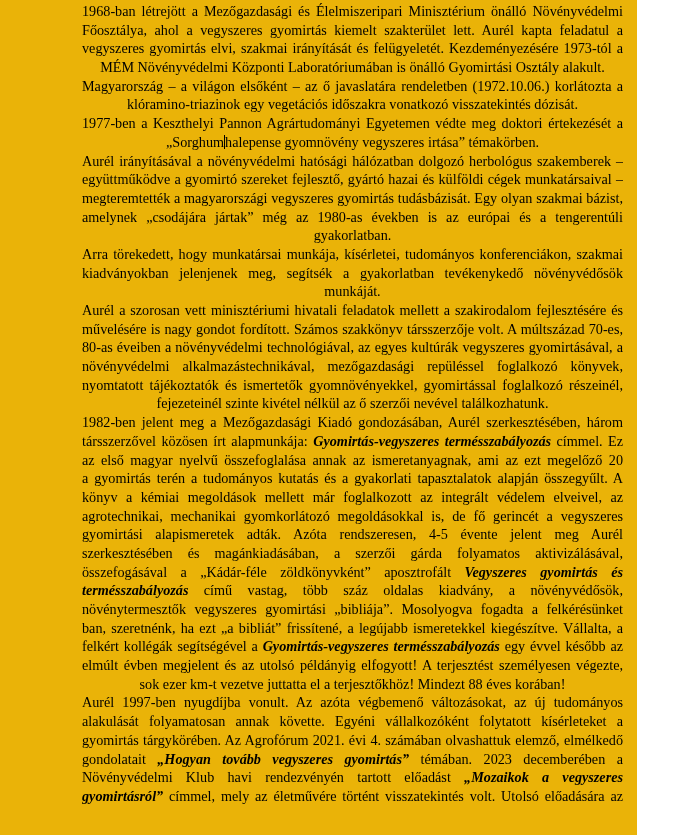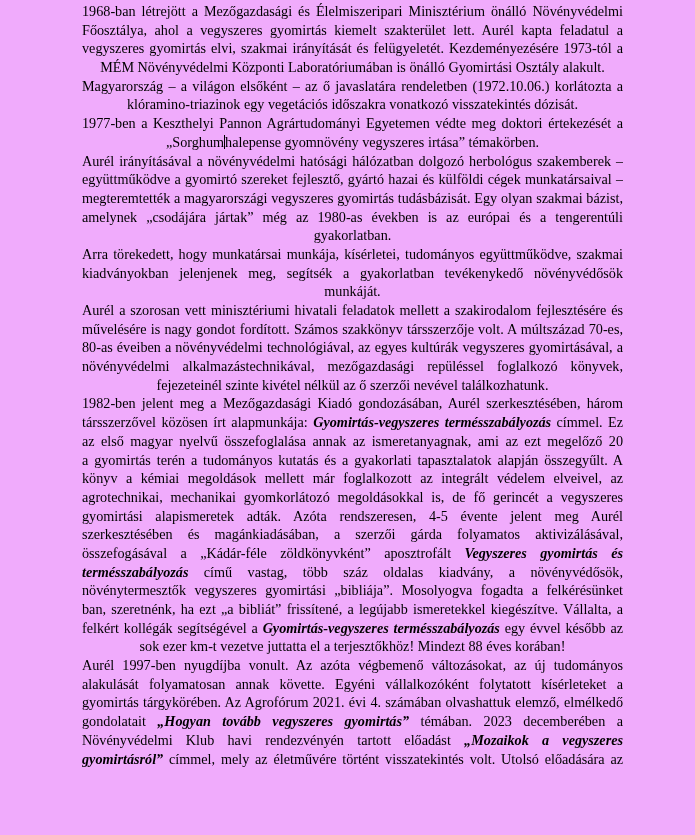--- a/index.html
+++ b/index.html
@@ -5,23 +5,23 @@
   html, body {
     margin: 0;
     padding: 0;
     background: #ffffff;
     width: 695px;
     height: 835px;
     overflow: hidden;
   }
   .page {
     position: relative;
-    width: 695px;
+    width: 637px;
     height: 835px;
-    background: #f0abfc;
+    background: #eab308;
     font-family: "Liberation Serif", "DejaVu Serif", serif;
     color: #000000;
   }
   .text-column {
     position: absolute;
     left: 82px;
     top: 2px;
     width: 541px;
     font-size: 14.2px;
     color: #000000;
@@ -71,45 +71,47 @@
         <div class="line last"><span>„Sorghum</span><span class="caret"></span><span>halepense gyomnövény vegyszeres irtása” témakörben.</span></div>
       </div>
       <div class="para">
         <div class="line"><span>Aurél irányításával a növényvédelmi hatósági hálózatban dolgozó herbológus szakemberek –</span></div>
         <div class="line"><span>együttműködve a gyomirtó szereket fejlesztő, gyártó hazai és külföldi cégek munkatársaival –</span></div>
         <div class="line"><span>megteremtették a magyarországi vegyszeres gyomirtás tudásbázisát. Egy olyan szakmai bázist,</span></div>
         <div class="line"><span>amelynek „csodájára jártak” még az 1980-as években is az európai és a tengerentúli</span></div>
         <div class="line last"><span>gyakorlatban.</span></div>
       </div>
       <div class="para">
-        <div class="line"><span>Arra törekedett, hogy munkatársai munkája, kísérletei, tudományos együttműködve, szakmai</span></div>
+        <div class="line"><span>Arra törekedett, hogy munkatársai munkája, kísérletei, tudományos konferenciákon, szakmai</span></div>
         <div class="line"><span>kiadványokban jelenjenek meg, segítsék a gyakorlatban tevékenykedő növényvédősök</span></div>
         <div class="line last"><span>munkáját.</span></div>
       </div>
       <div class="para">
         <div class="line"><span>Aurél a szorosan vett minisztériumi hivatali feladatok mellett a szakirodalom fejlesztésére és</span></div>
         <div class="line"><span>művelésére is nagy gondot fordított. Számos szakkönyv társszerzője volt. A múltszázad 70-es,</span></div>
         <div class="line"><span>80-as éveiben a növényvédelmi technológiával, az egyes kultúrák vegyszeres gyomirtásával, a</span></div>
         <div class="line"><span>növényvédelmi alkalmazástechnikával, mezőgazdasági repüléssel foglalkozó könyvek,</span></div>
+        <div class="line"><span>nyomtatott tájékoztatók és ismertetők gyomnövényekkel, gyomirtással foglalkozó részeinél,</span></div>
         <div class="line last"><span>fejezeteinél szinte kivétel nélkül az ő szerzői nevével találkozhatunk.</span></div>
       </div>
       <div class="para">
         <div class="line"><span>1982-ben jelent meg a Mezőgazdasági Kiadó gondozásában, Aurél szerkesztésében, három</span></div>
         <div class="line"><span>társszerzővel közösen írt alapmunkája: </span><span class="bi">Gyomirtás-vegyszeres termésszabályozás</span><span> címmel. Ez</span></div>
         <div class="line"><span>az első magyar nyelvű összefoglalása annak az ismeretanyagnak, ami az ezt megelőző 20 évben</span></div>
         <div class="line"><span>a gyomirtás terén a tudományos kutatás és a gyakorlati tapasztalatok alapján összegyűlt. A</span></div>
         <div class="line"><span>könyv a kémiai megoldások mellett már foglalkozott az integrált védelem elveivel, az</span></div>
         <div class="line"><span>agrotechnikai, mechanikai gyomkorlátozó megoldásokkal is, de fő gerincét a vegyszeres</span></div>
         <div class="line"><span>gyomirtási alapismeretek adták. Azóta rendszeresen, 4-5 évente jelent meg Aurél</span></div>
         <div class="line"><span>szerkesztésében és magánkiadásában, a szerzői gárda folyamatos aktivizálásával,</span></div>
         <div class="line"><span>összefogásával a „Kádár-féle zöldkönyvként” aposztrofált </span><span class="bi">Vegyszeres gyomirtás és</span></div>
         <div class="line"><span class="bi">termésszabályozás</span><span> című vastag, több száz oldalas kiadvány, a növényvédősök,</span></div>
         <div class="line"><span>növénytermesztők vegyszeres gyomirtási „bibliája”. Mosolyogva fogadta a felkérésünket 2023-</span></div>
         <div class="line"><span>ban, szeretnénk, ha ezt „a bibliát” frissítené, a legújabb ismeretekkel kiegészítve. Vállalta, a</span></div>
         <div class="line"><span>felkért kollégák segítségével a </span><span class="bi">Gyomirtás-vegyszeres termésszabályozás</span><span> egy évvel később az</span></div>
+        <div class="line"><span>elmúlt évben megjelent és az utolsó példányig elfogyott! A terjesztést személyesen végezte,</span></div>
         <div class="line last"><span>sok ezer km-t vezetve juttatta el a terjesztőkhöz! Mindezt 88 éves korában!</span></div>
       </div>
       <div class="para">
         <div class="line"><span>Aurél 1997-ben nyugdíjba vonult. Az azóta végbemenő változásokat, az új tudományos</span></div>
         <div class="line"><span>alakulását folyamatosan annak követte. Egyéni vállalkozóként folytatott kísérleteket a</span></div>
         <div class="line"><span>gyomirtás tárgykörében. Az Agrofórum 2021. évi 4. számában olvashattuk elemző, elmélkedő</span></div>
         <div class="line"><span>gondolatait </span><span class="bi">„Hogyan tovább vegyszeres gyomirtás”</span><span> témában. 2023 decemberében a</span></div>
         <div class="line"><span>Növényvédelmi Klub havi rendezvényén tartott előadást </span><span class="bi">„Mozaikok a vegyszeres</span></div>
         <div class="line"><span class="bi">gyomirtásról”</span><span> címmel, mely az életművére történt visszatekintés volt. Utolsó előadására az</span></div>
       </div>

